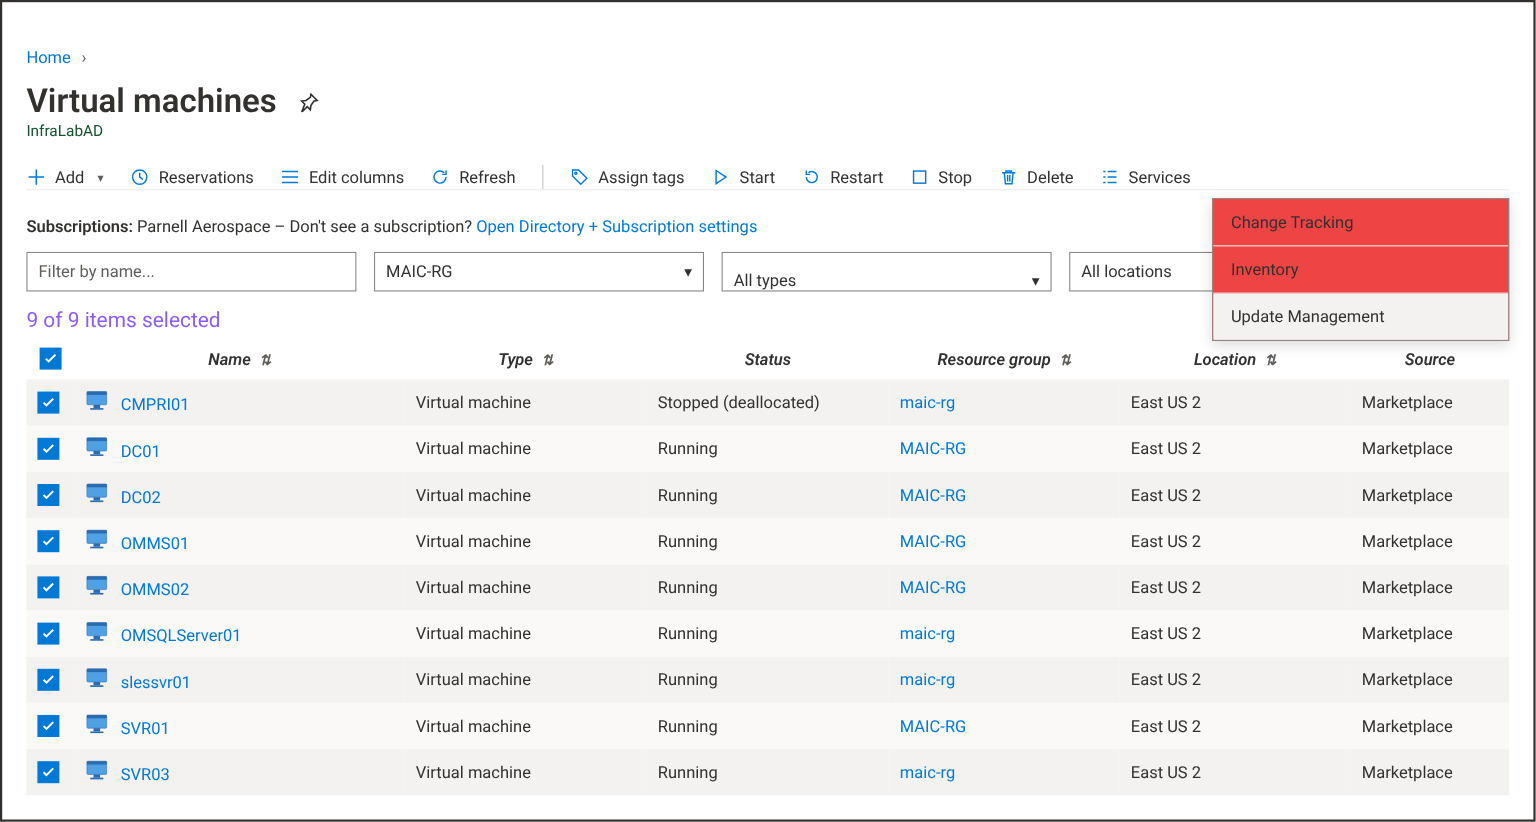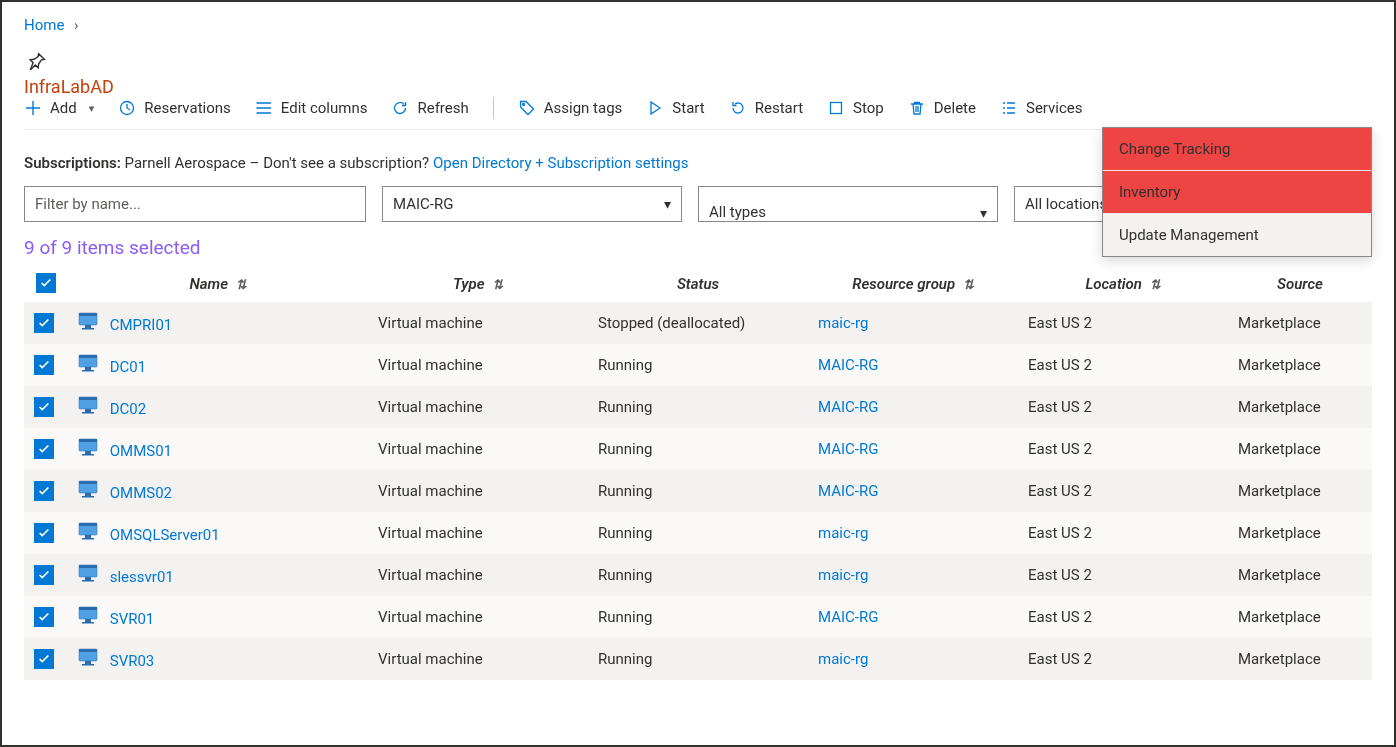--- a/index.html
+++ b/index.html
@@ -10,34 +10,33 @@
     background: #fff;
     width: 1396px;
     height: 747px;
     overflow: hidden;
     border: 2px solid #323130;
     position: relative;
   }
   .page { padding: 14px 22px 0 22px; }
 
   
-  .breadcrumb { font-size: 15px; margin-bottom: 14px; }
+  .breadcrumb { font-size: 15px; margin-bottom: 14px; margin-top: 27px; }
   .breadcrumb a { color: #0078d4; text-decoration: none; }
   .breadcrumb .chev { color: #605e5c; margin-left: 6px; }
 
   
   .title-row { display: flex; align-items: center; gap: 16px; }
   .title-row h1 { font-size: 30px; font-weight: 600; color: #323130; }
   .pin-btn { width: 26px; height: 26px; display: flex; align-items: center; justify-content: center; color: #323130; }
-  .subtitle { font-size: 18px; color: #c2410c; margin-top: 2px; }
+  .subtitle { font-size: 14px; color: #14532d; margin-top: 2px; margin-bottom: 22px; }
 
   
   .toolbar {
     display: flex; align-items: center; gap: 24px;
-    padding-bottom: 10px;
     border-bottom: 1px solid #edebe9;
     position: relative;
   }
   .tool-btn { display: inline-flex; align-items: center; gap: 8px; color: #323130; cursor: pointer; font-size: 15px; }
   .tool-btn .ico { color: #0078d4; display: inline-flex; width: 18px; height: 18px; align-items: center; justify-content: center; }
   .tool-sep { width: 1px; height: 22px; background: #c8c6c4; }
   .chevdown { font-size: 11px; color: #605e5c; margin-left: 4px; }
 
   
   .services-menu {
@@ -65,21 +64,21 @@
   .subs-line b { font-weight: 600; }
   .subs-line a { color: #0078d4; text-decoration: none; }
 
   
   .filters { display: flex; gap: 16px; margin-top: 14px; }
   .filter-input, .filter-select {
     height: 36px; border: 1px solid #8a8886; background: #fff;
     padding: 0 10px; font-size: 15px; color: #323130;
     display: flex; align-items: center; justify-content: space-between;
   }
-  .filter-input { width: 342px; color: #605e5c; }
+  .filter-input { width: 300px; color: #605e5c; }
   .filter-select { min-width: 300px; cursor: pointer; }
   .filter-select.types { min-width: 300px; align-items: flex-end; }
   .filter-select.loc { min-width: 300px; }
   .filter-select .dd { color: #323130; font-size: 14px; }
 
   
   .items-sel { margin-top: 14px; font-size: 19px; color: #8b5cf6; }
 
   
   .grid { width: 100%; margin-top: 6px; border-collapse: collapse; table-layout: fixed; }
@@ -120,20 +119,21 @@
 <body>
 
 <div class="page">
 
   <div class="breadcrumb">
     <a href="#">Home</a>
     <span class="chev">›</span>
   </div>
 
   <div class="title-row">
+    <h1>Virtual machines</h1>
     <span class="pin-btn">
       <svg viewBox="0 0 16 16" width="18" height="18" fill="none" stroke="#323130" stroke-width="1.3">
         <path d="M9.5 1.5 L14.5 6.5 L12 7 L9.5 10.5 L9 14 L6.5 11.5 L2 16 L4.5 9.5 L2 7 L5.5 6.5 L9 4 Z"></path>
       </svg>
     </span>
   </div>
   <div class="subtitle">InfraLabAD</div>
 
   <div class="toolbar">
     <span class="tool-btn">

